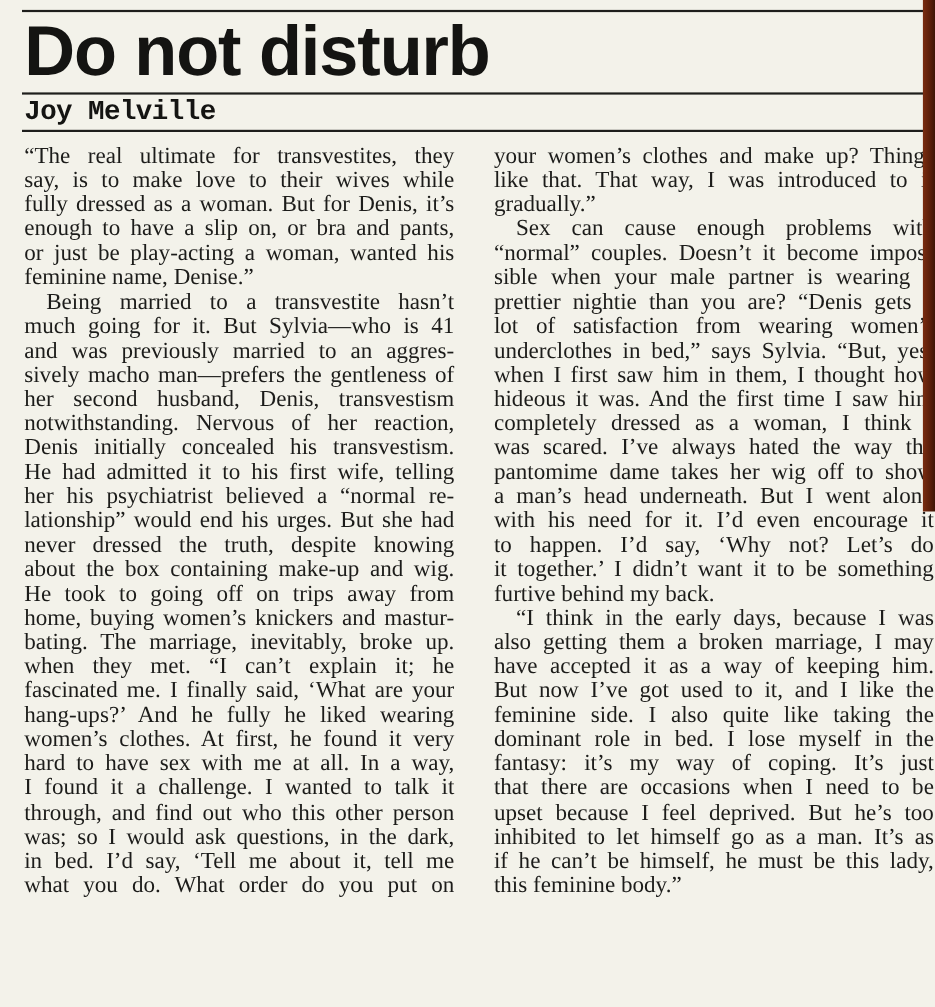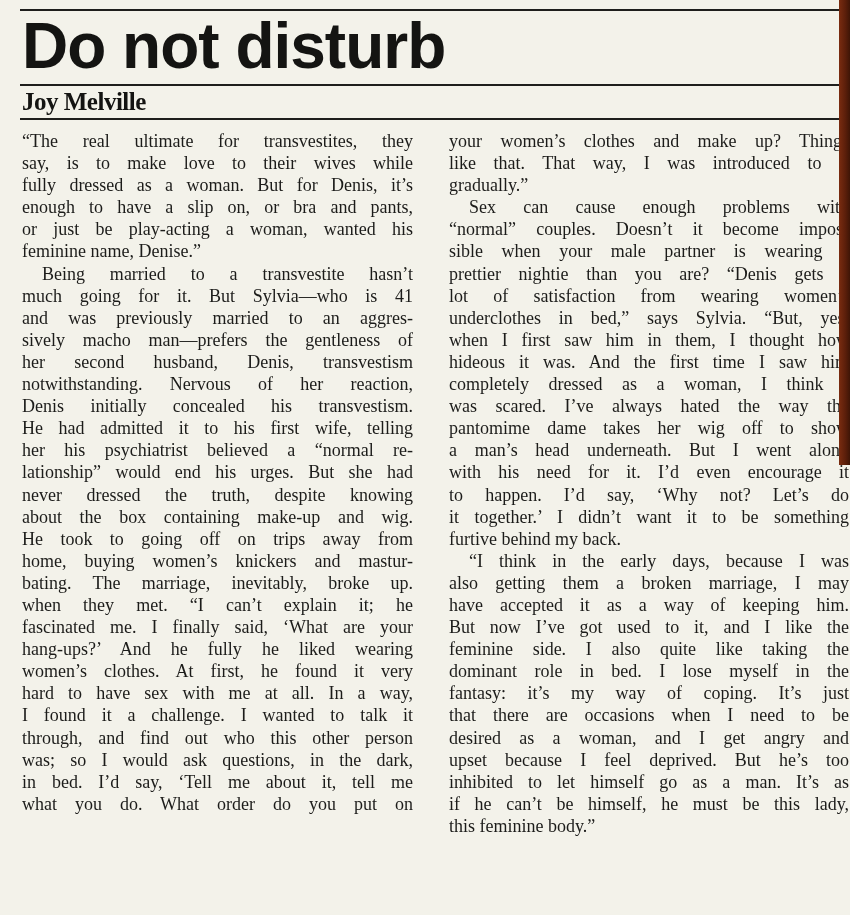--- a/index.html
+++ b/index.html
@@ -19,27 +19,27 @@
     .rule.r2 { top: 84px; }
     .rule.r3 { top: 118px; }
     .headline {
       position: absolute; left: 22px; top: 12px;
       font-family: "Liberation Sans", sans-serif; font-weight: bold;
       font-size: 64px; line-height: 68px; letter-spacing: -1px; color: #141412;
       white-space: nowrap;
     }
     .byline {
       position: absolute; left: 22px; top: 88px;
-      font-family: Liberation Serif, serif; font-weight: bold;
+      font-family: Liberation Mono, monospace; font-weight: bold;
       font-size: 25px; line-height: 28px; letter-spacing: -0.5px; color: #141412;
       white-space: nowrap;
     }
     .col {
       position: absolute; top: 130px;
-      font-family: "Liberation Serif", serif; font-size: 18px; line-height: 22.1px;
+      font-family: "Liberation Serif", serif; font-size: 21px; line-height: 22.1px;
     }
     .col.left { left: 22px; width: 391px; }
     .col.right { left: 449px; width: 400px; }
     .line { display: block; white-space: nowrap; text-align: justify; text-align-last: justify; height: 22.1px; overflow: visible; }
     .line.last { text-align-last: left; }
     .line.indent { padding-left: 20px; }
   </style>
 </head>
 <body>
 
@@ -104,21 +104,20 @@
       <span class="line">it together.’ I didn’t want it to be something</span>
       <span class="line last">furtive behind my back.</span>
       <span class="line indent">“I think in the early days, because I was</span>
       <span class="line">also getting them a broken marriage, I may</span>
       <span class="line">have accepted it as a way of keeping him.</span>
       <span class="line">But now I’ve got used to it, and I like the</span>
       <span class="line">feminine side. I also quite like taking the</span>
       <span class="line">dominant role in bed. I lose myself in the</span>
       <span class="line">fantasy: it’s  my way of coping. It’s just</span>
       <span class="line">that there are occasions when I need to be</span>
-      <span class="line">desired as a woman, and I get angry and</span>
       <span class="line">upset because I feel deprived. But he’s too</span>
       <span class="line">inhibited to let himself go as a man. It’s as</span>
       <span class="line">if he can’t be himself, he must be this lady,</span>
       <span class="line last">this feminine body.”</span>
     </div>
 
   <div class="edge"></div>
 </div>
 
 </body></html>

